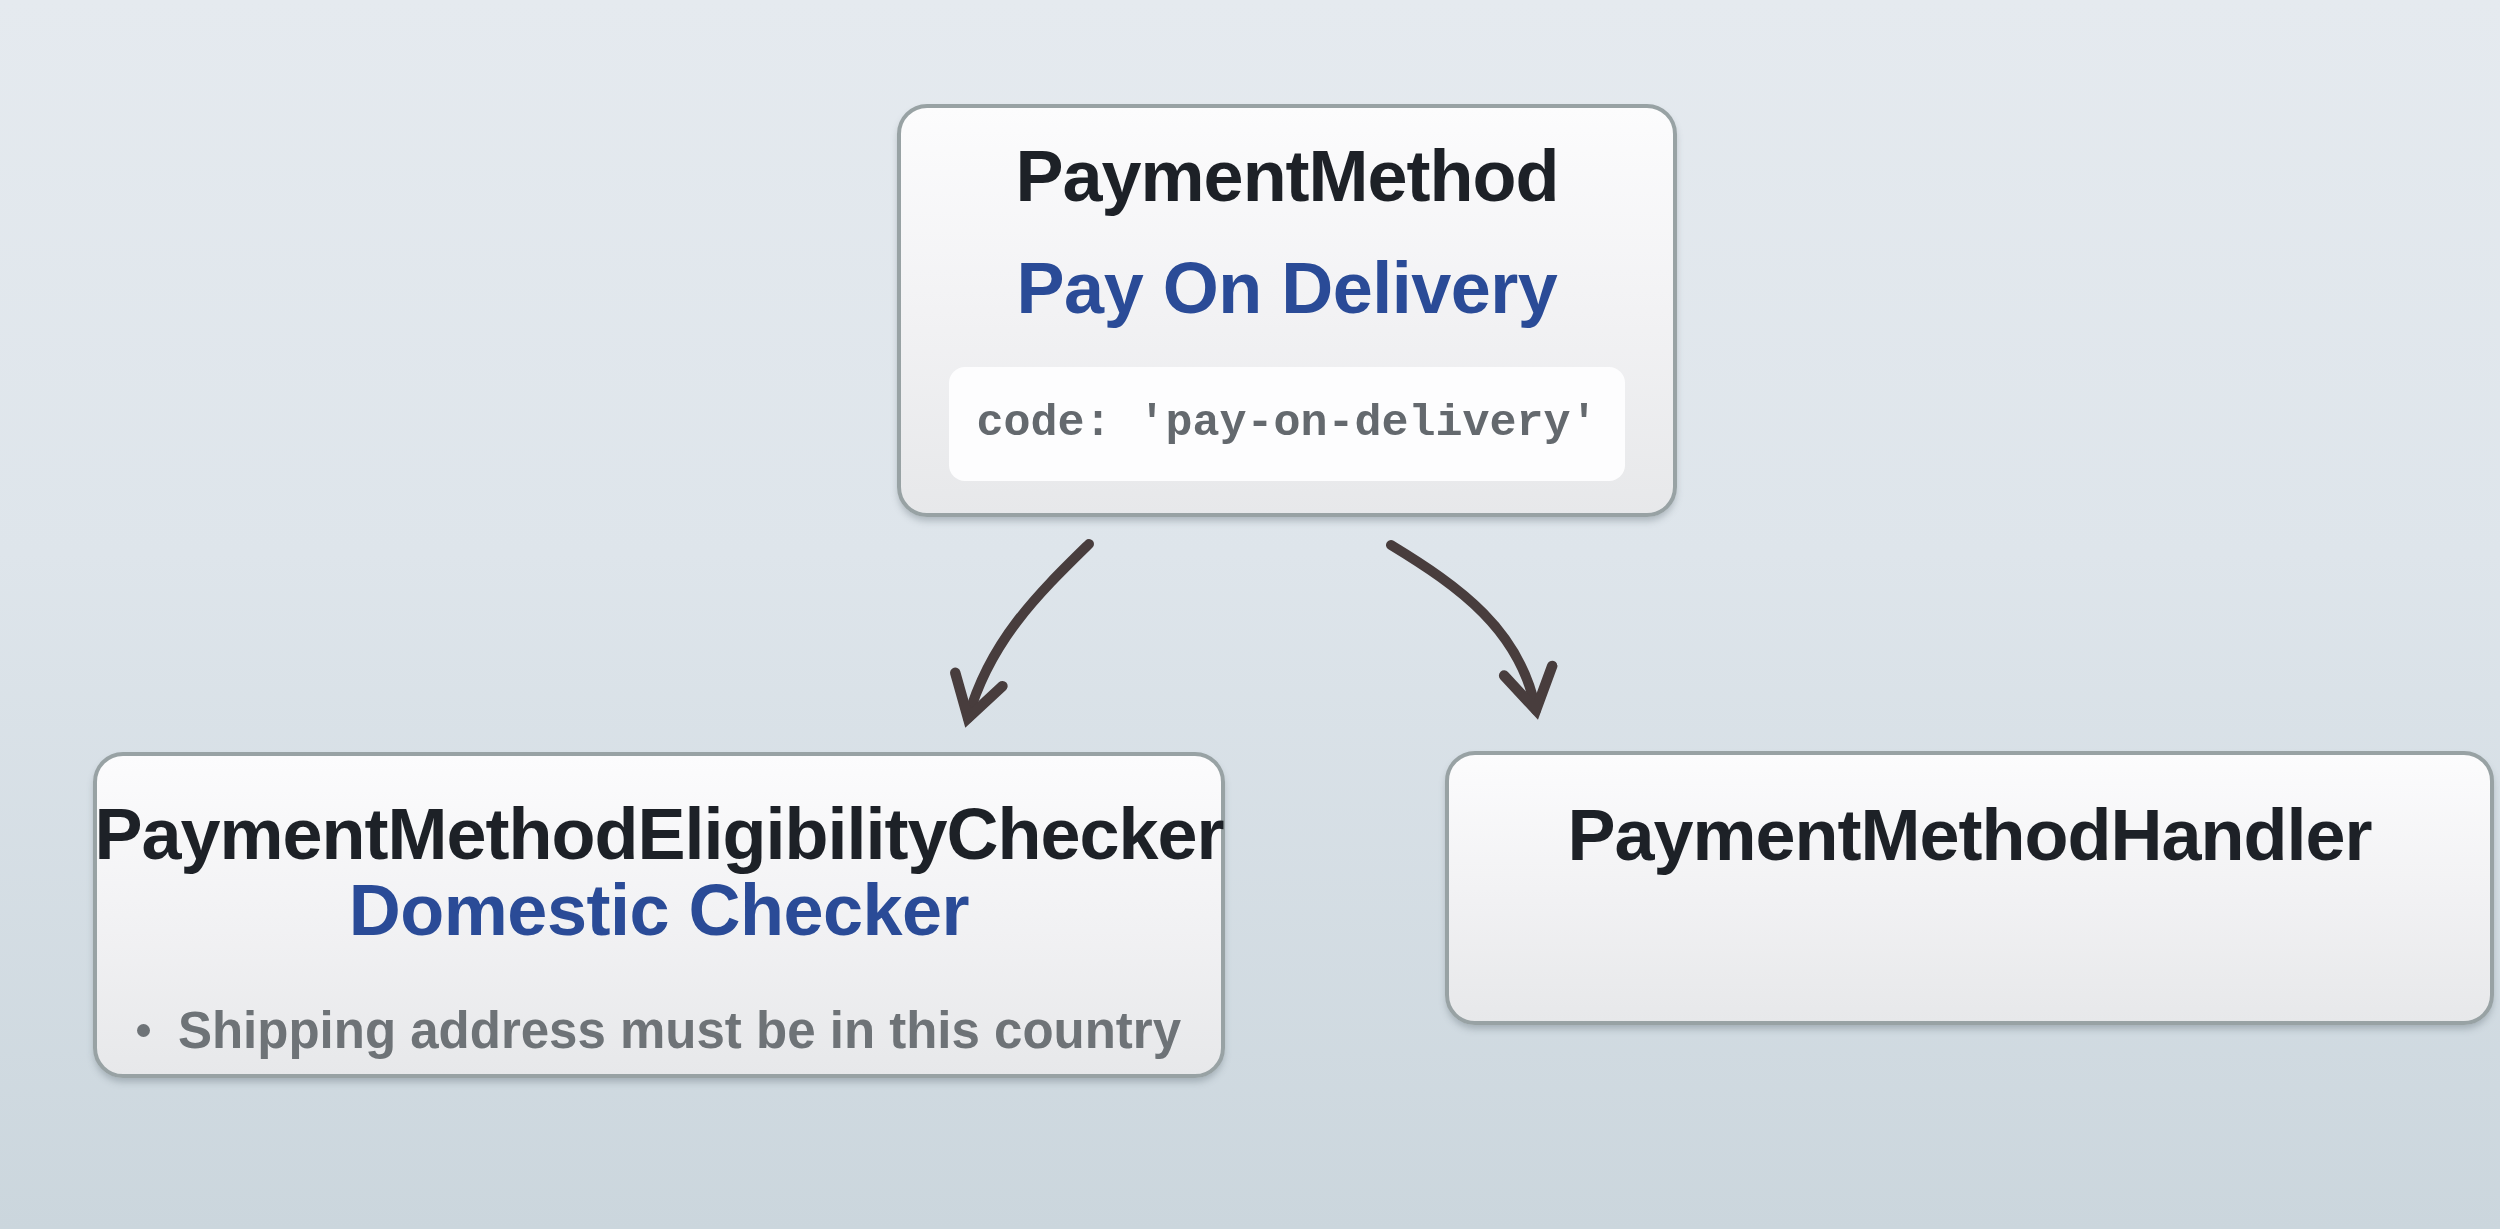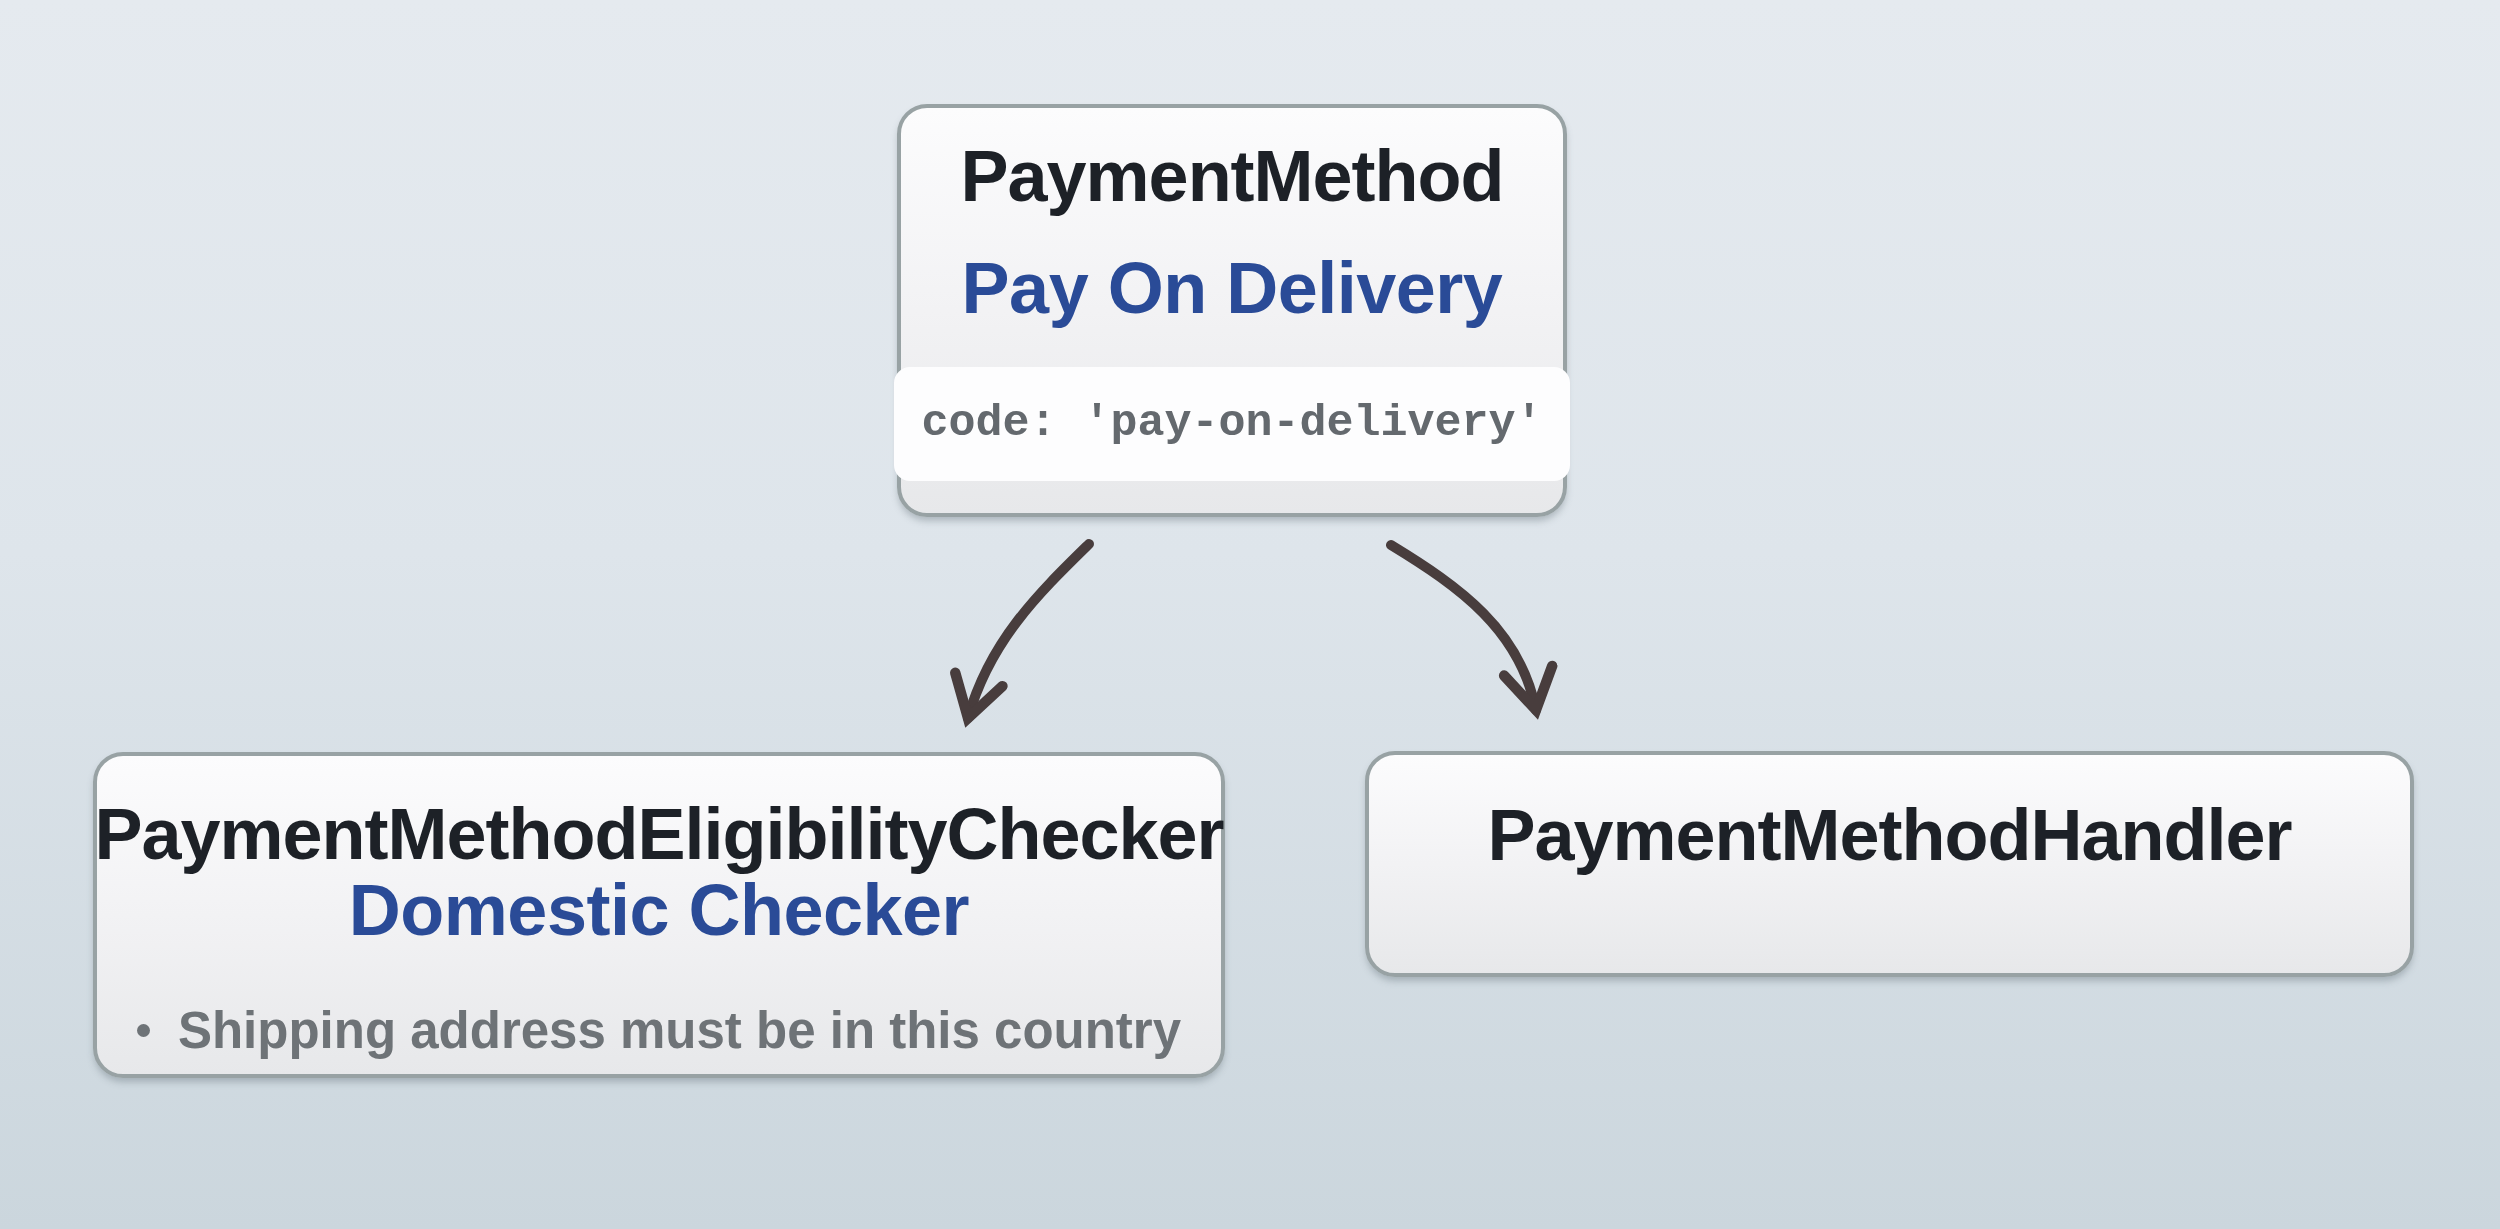--- a/index.html
+++ b/index.html
@@ -90,23 +90,23 @@
     color: var(--bullet);
     white-space: nowrap;
   }
   .bullet-dot {
     width: 13px; height: 13px;
     border-radius: 50%;
     background: var(--bullet);
     flex: 0 0 auto;
   }
   
-  .node-payment   { left: 897px;  top: 104px; width: 670px;  height: 413px; }
+  .node-payment   { left: 897px;  top: 104px; width: 780px;  height: 413px; }
   .node-checker   { left: 93px;   top: 752px; width: 1132px; height: 326px; }
-  .node-handler   { left: 1365px; top: 751px; width: 1049px; height: 226px; }
+  .node-handler   { left: 1445px; top: 751px; width: 1049px; height: 274px; }
 
   .node-payment .node-title    { margin-top: 30px; }
   .node-payment .node-subtitle { margin-top: 36px; }
   .node-payment .code-chip     { margin-top: 40px; }
 
   .node-checker .node-title    { margin-top: 40px; }
   .node-checker .node-subtitle { }
   .node-checker .bullet-row    { margin-top: 52px; }
 
   .node-handler .node-title    { margin-top: 42px; }

